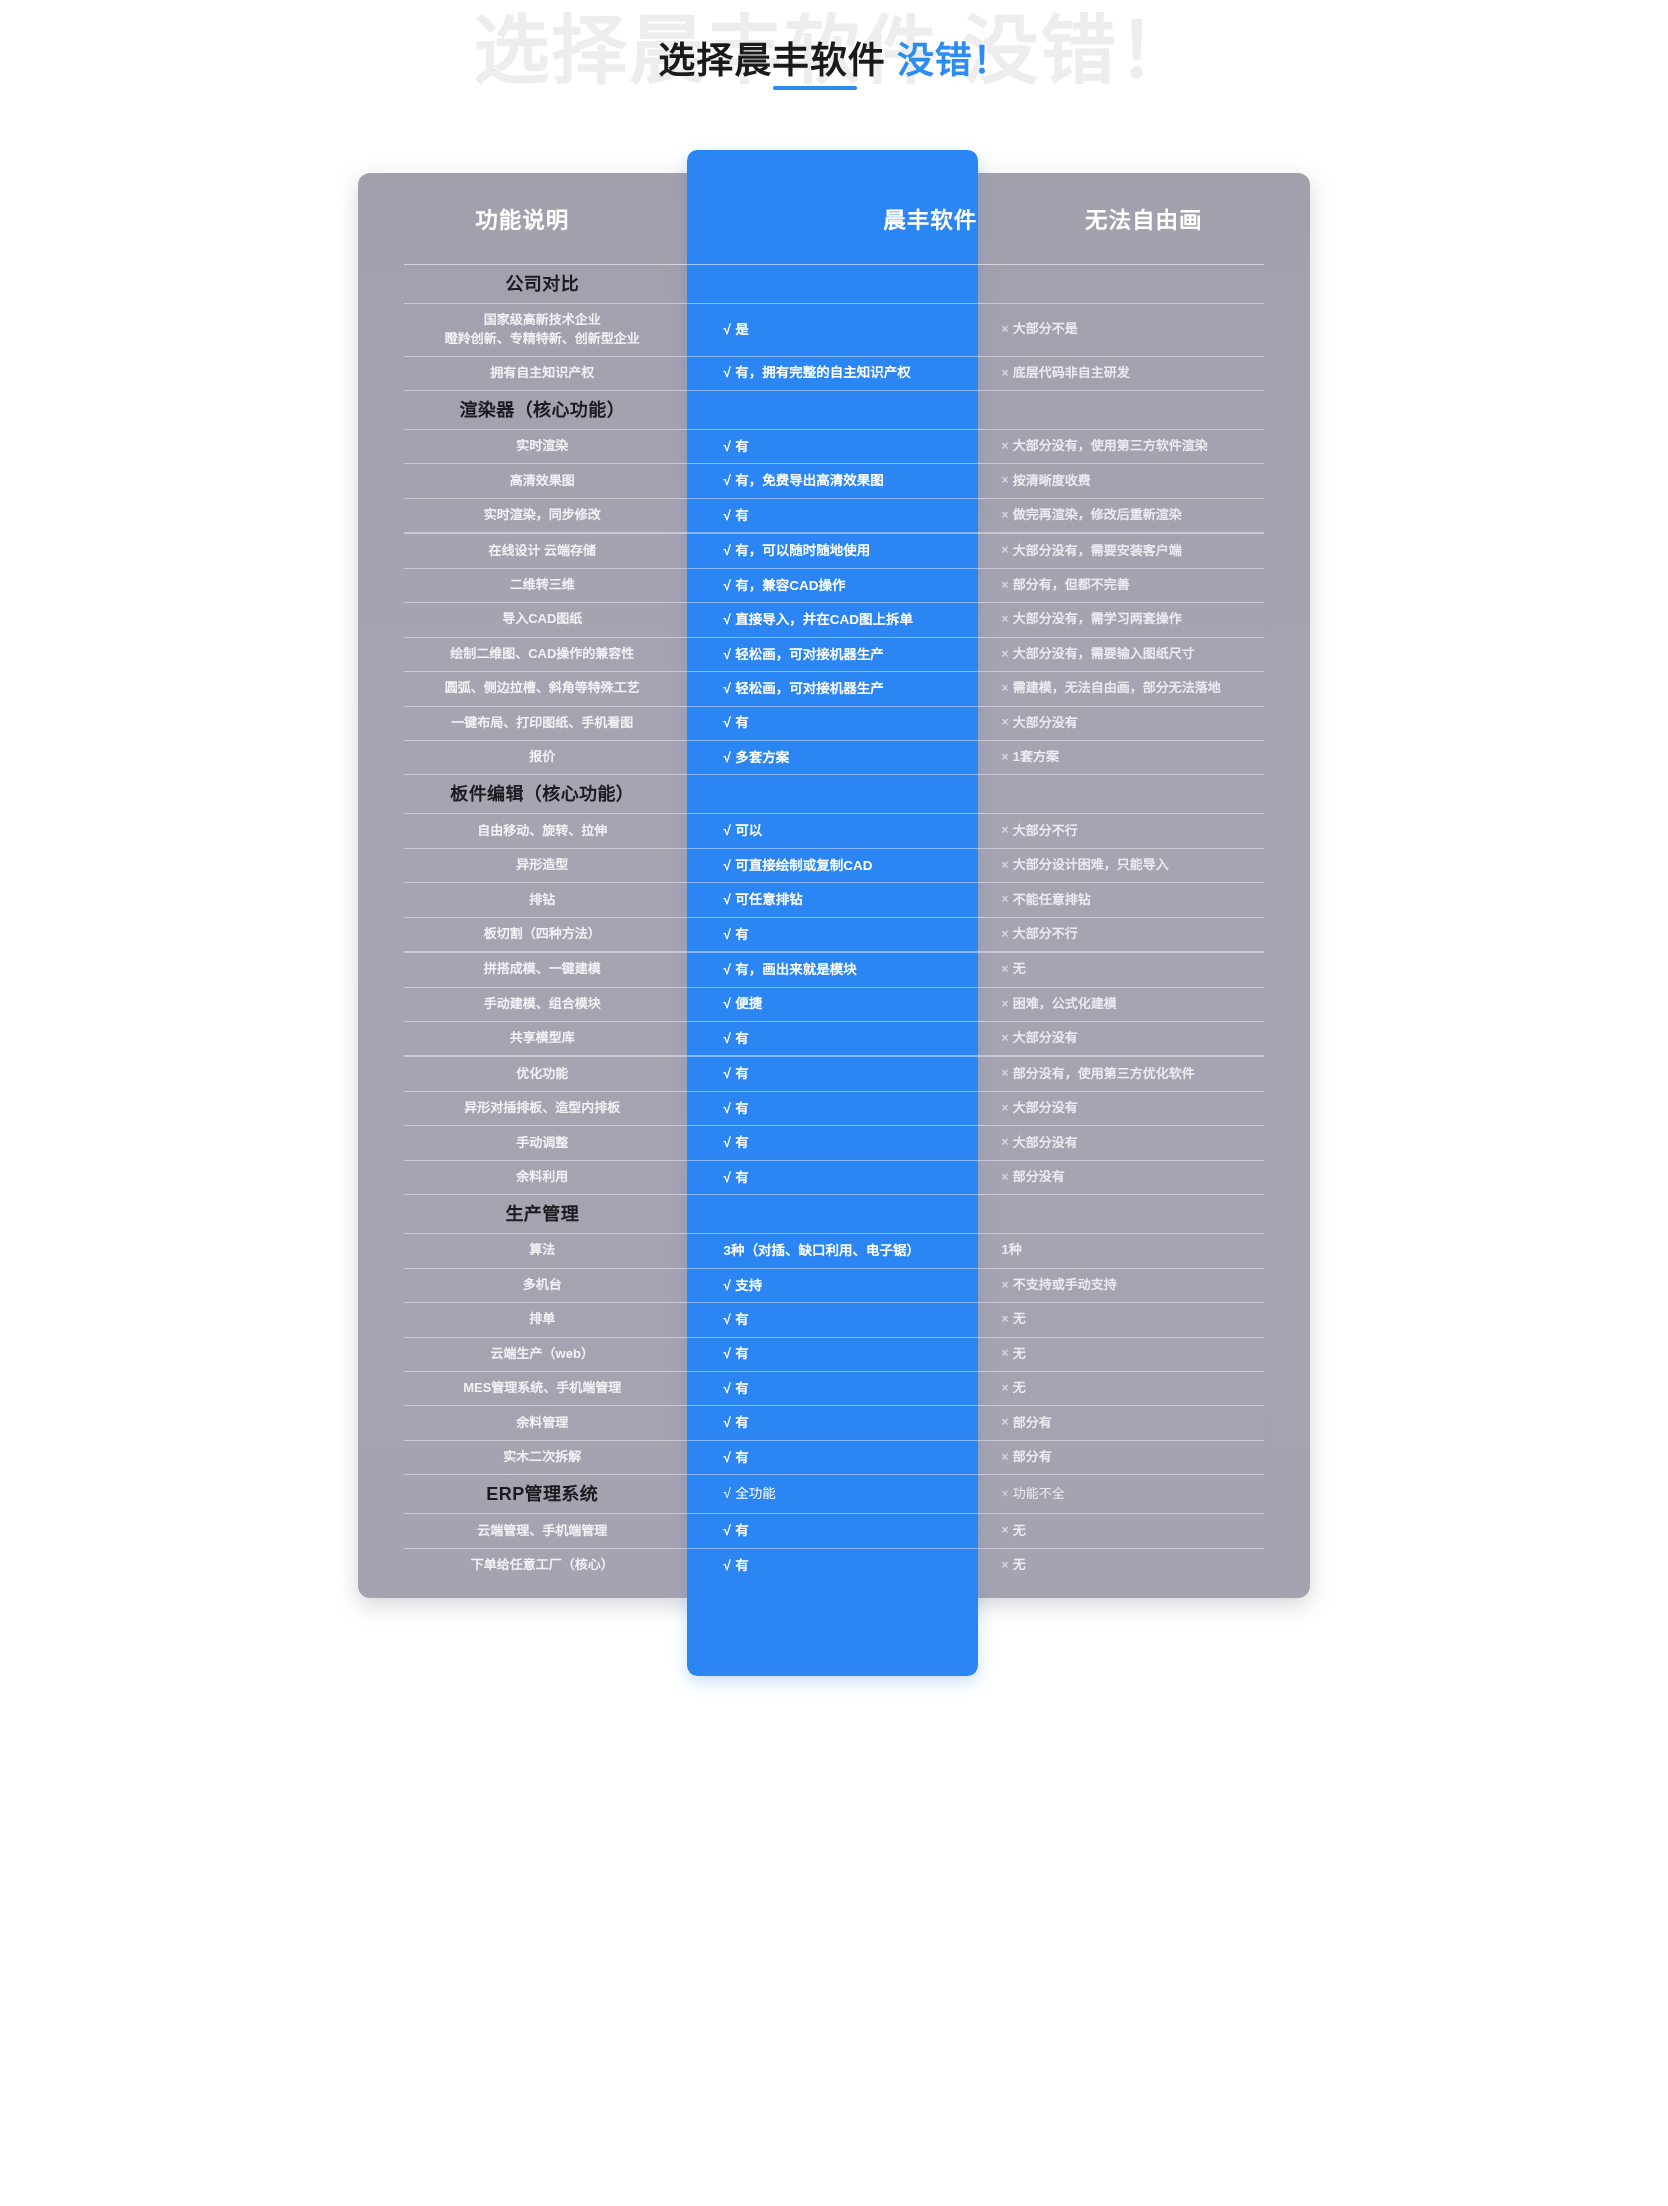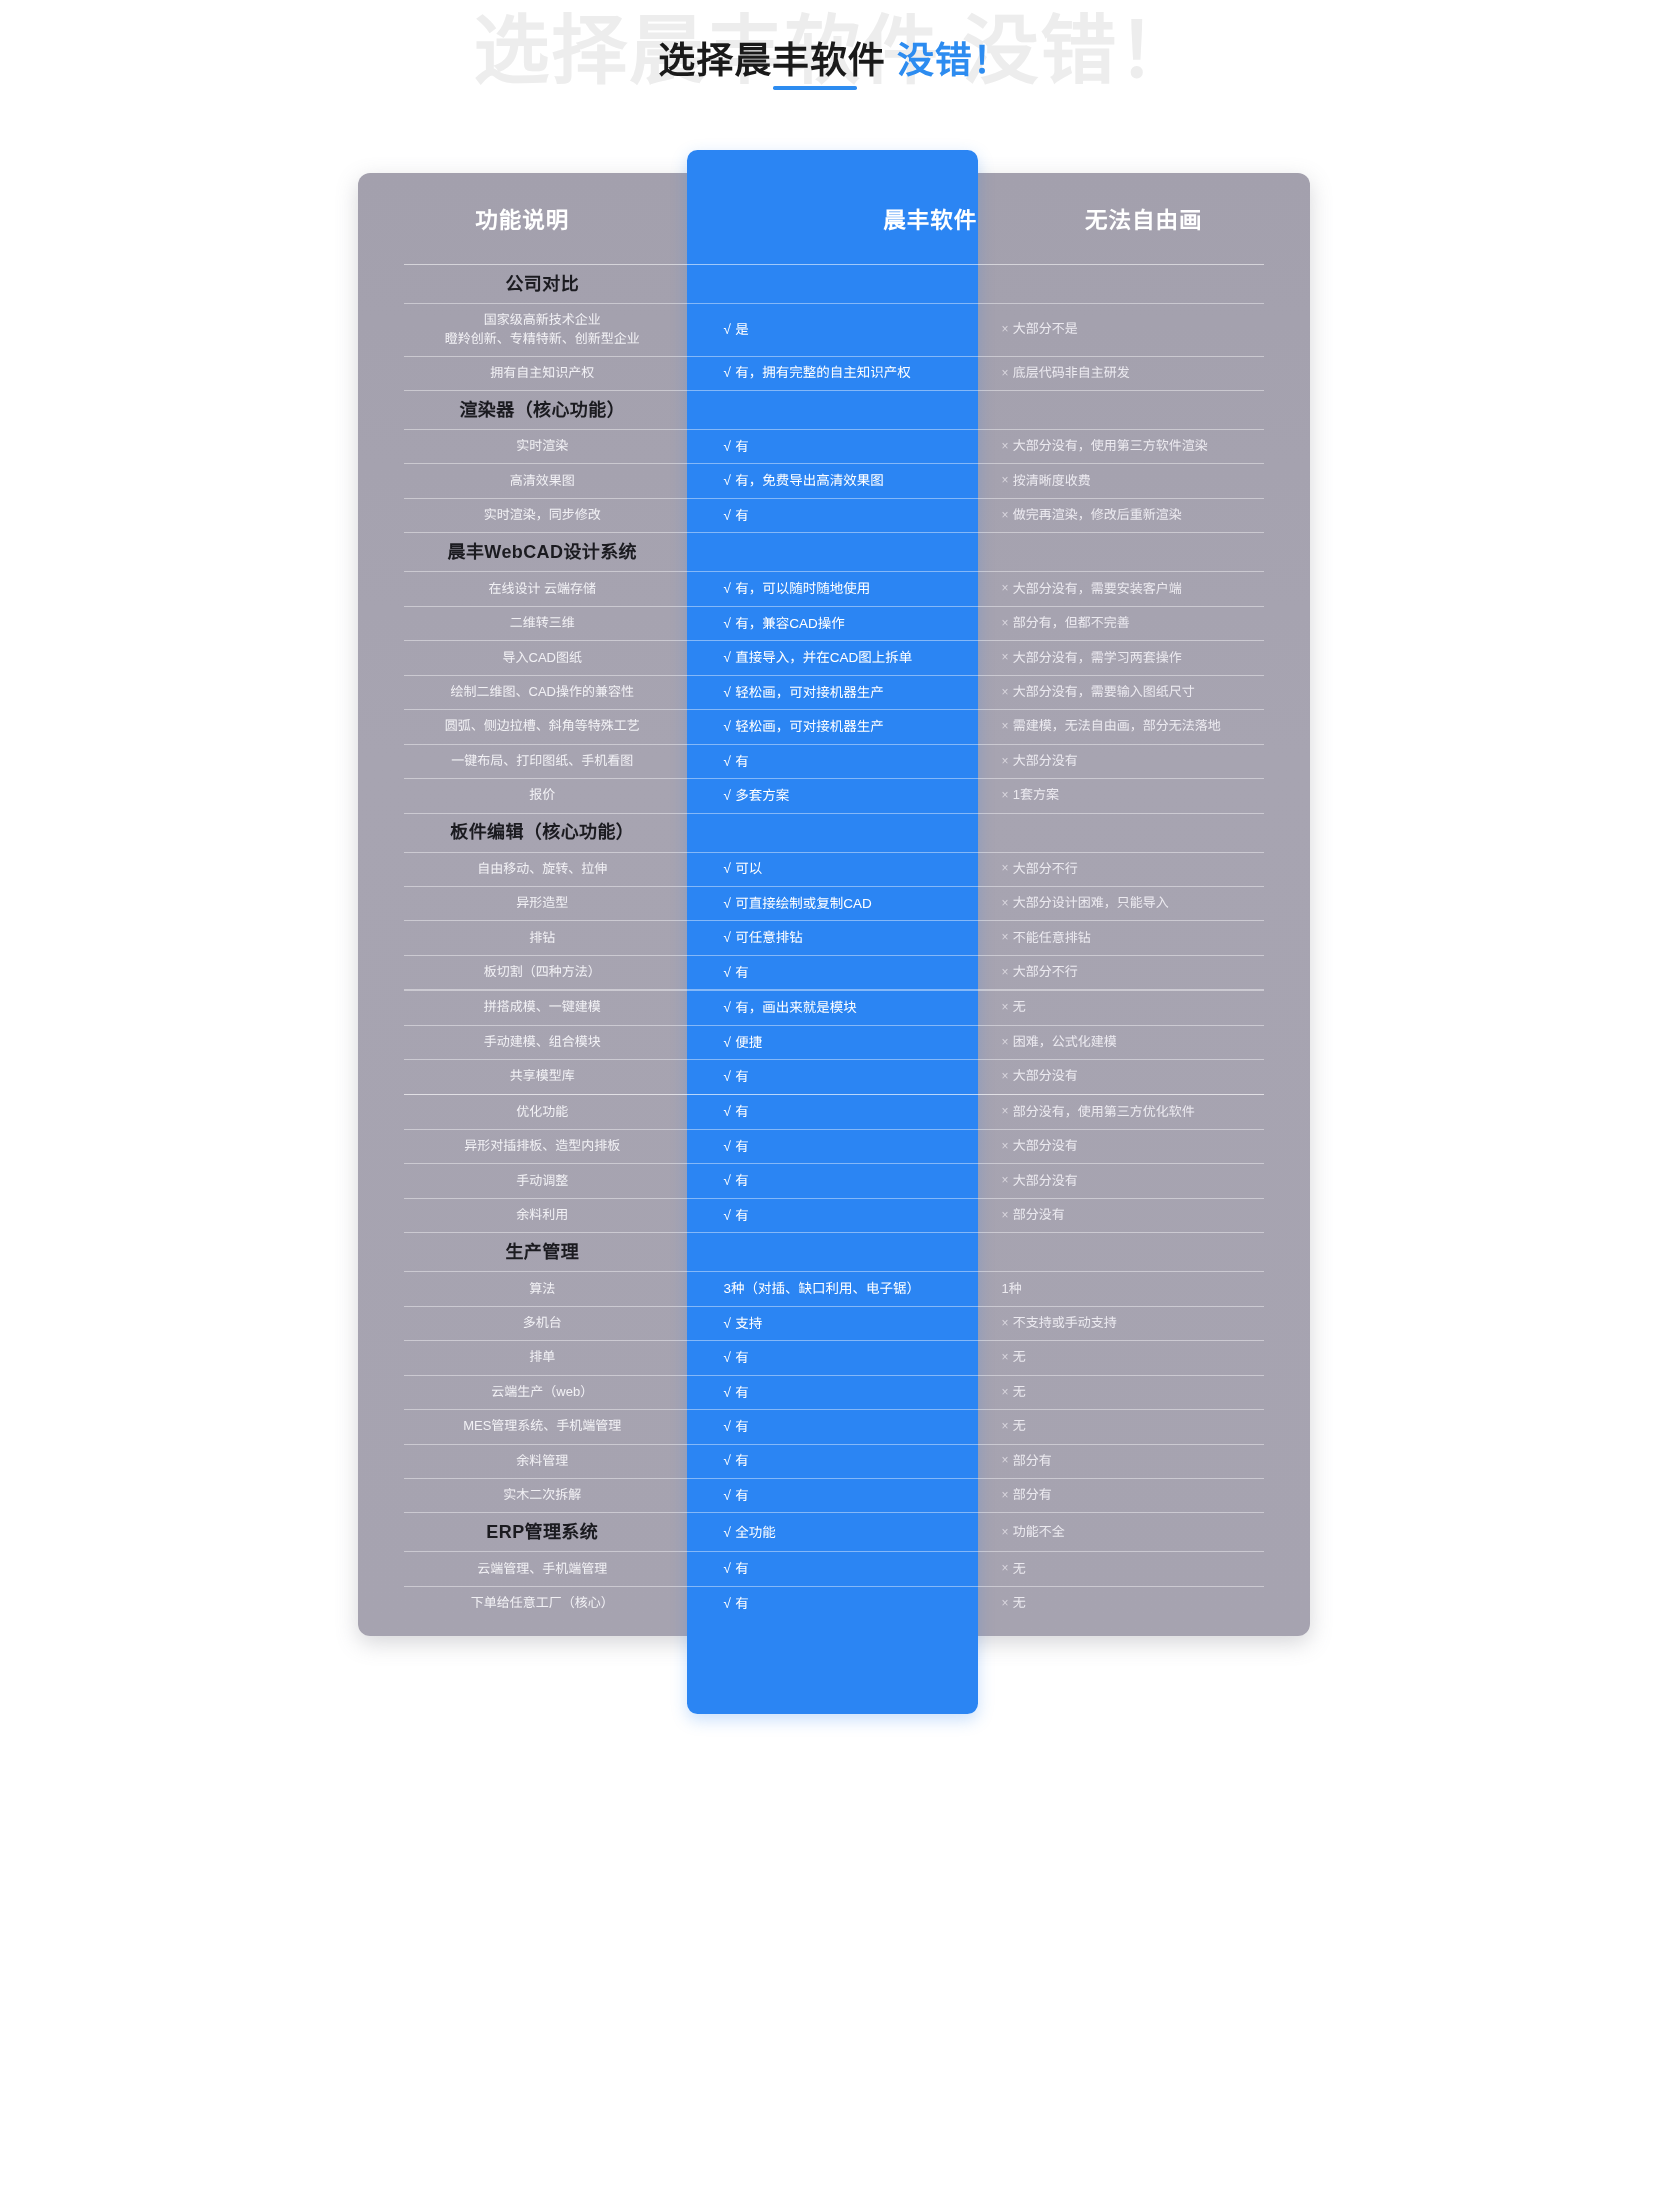--- a/index.html
+++ b/index.html
@@ -149,21 +149,21 @@
     padding-left: 21px;
     color: #ffffff;
     font-size: 13.5px;
   }
   .cell.col-c {
     justify-content: flex-start;
     padding-left: 15.6px;
     color: #eceaf0;
   }
 
-  .row.feature { min-height: 29px; }
+  .row.feature { min-height: 29px; font-weight: bold; }
   .row.feature .cell { padding-top: 7px; padding-bottom: 7px; }
 
   
   .row.section .cell.col-a {
     font-size: 18px;
     font-weight: bold;
     color: #1b1b20;
     letter-spacing: 0.4px;
   }
   .row.section { min-height: 37px; }
@@ -245,25 +245,20 @@
             <div class="cell col-b"><span class="mark mark-check">√</span>有，免费导出高清效果图</div>
             <div class="cell col-c"><span class="mark mark-x">×</span>按清晰度收费</div>
           </div>
           <div class="divider"></div>
           <div class="row feature">
             <div class="cell col-a">实时渲染，同步修改</div>
             <div class="cell col-b"><span class="mark mark-check">√</span>有</div>
             <div class="cell col-c"><span class="mark mark-x">×</span>做完再渲染，修改后重新渲染</div>
           </div>
           <div class="divider"></div>
-          <div class="row section">
-            <div class="cell col-a">晨丰WebCAD设计系统</div>
-            <div class="cell col-b"></div>
-            <div class="cell col-c"></div>
-          </div>
           <div class="divider"></div>
           <div class="row feature">
             <div class="cell col-a">在线设计 云端存储</div>
             <div class="cell col-b"><span class="mark mark-check">√</span>有，可以随时随地使用</div>
             <div class="cell col-c"><span class="mark mark-x">×</span>大部分没有，需要安装客户端</div>
           </div>
           <div class="divider"></div>
           <div class="row feature">
             <div class="cell col-a">二维转三维</div>
             <div class="cell col-b"><span class="mark mark-check">√</span>有，兼容CAD操作</div>

